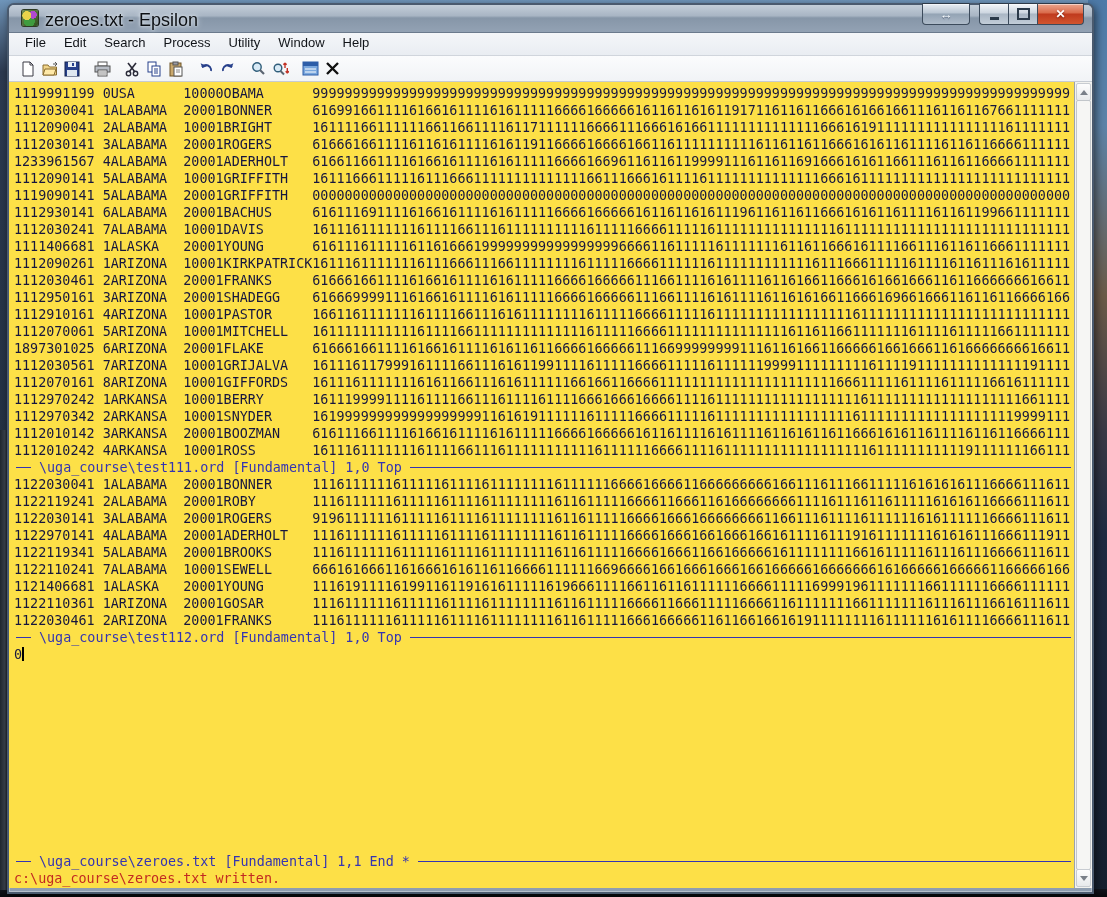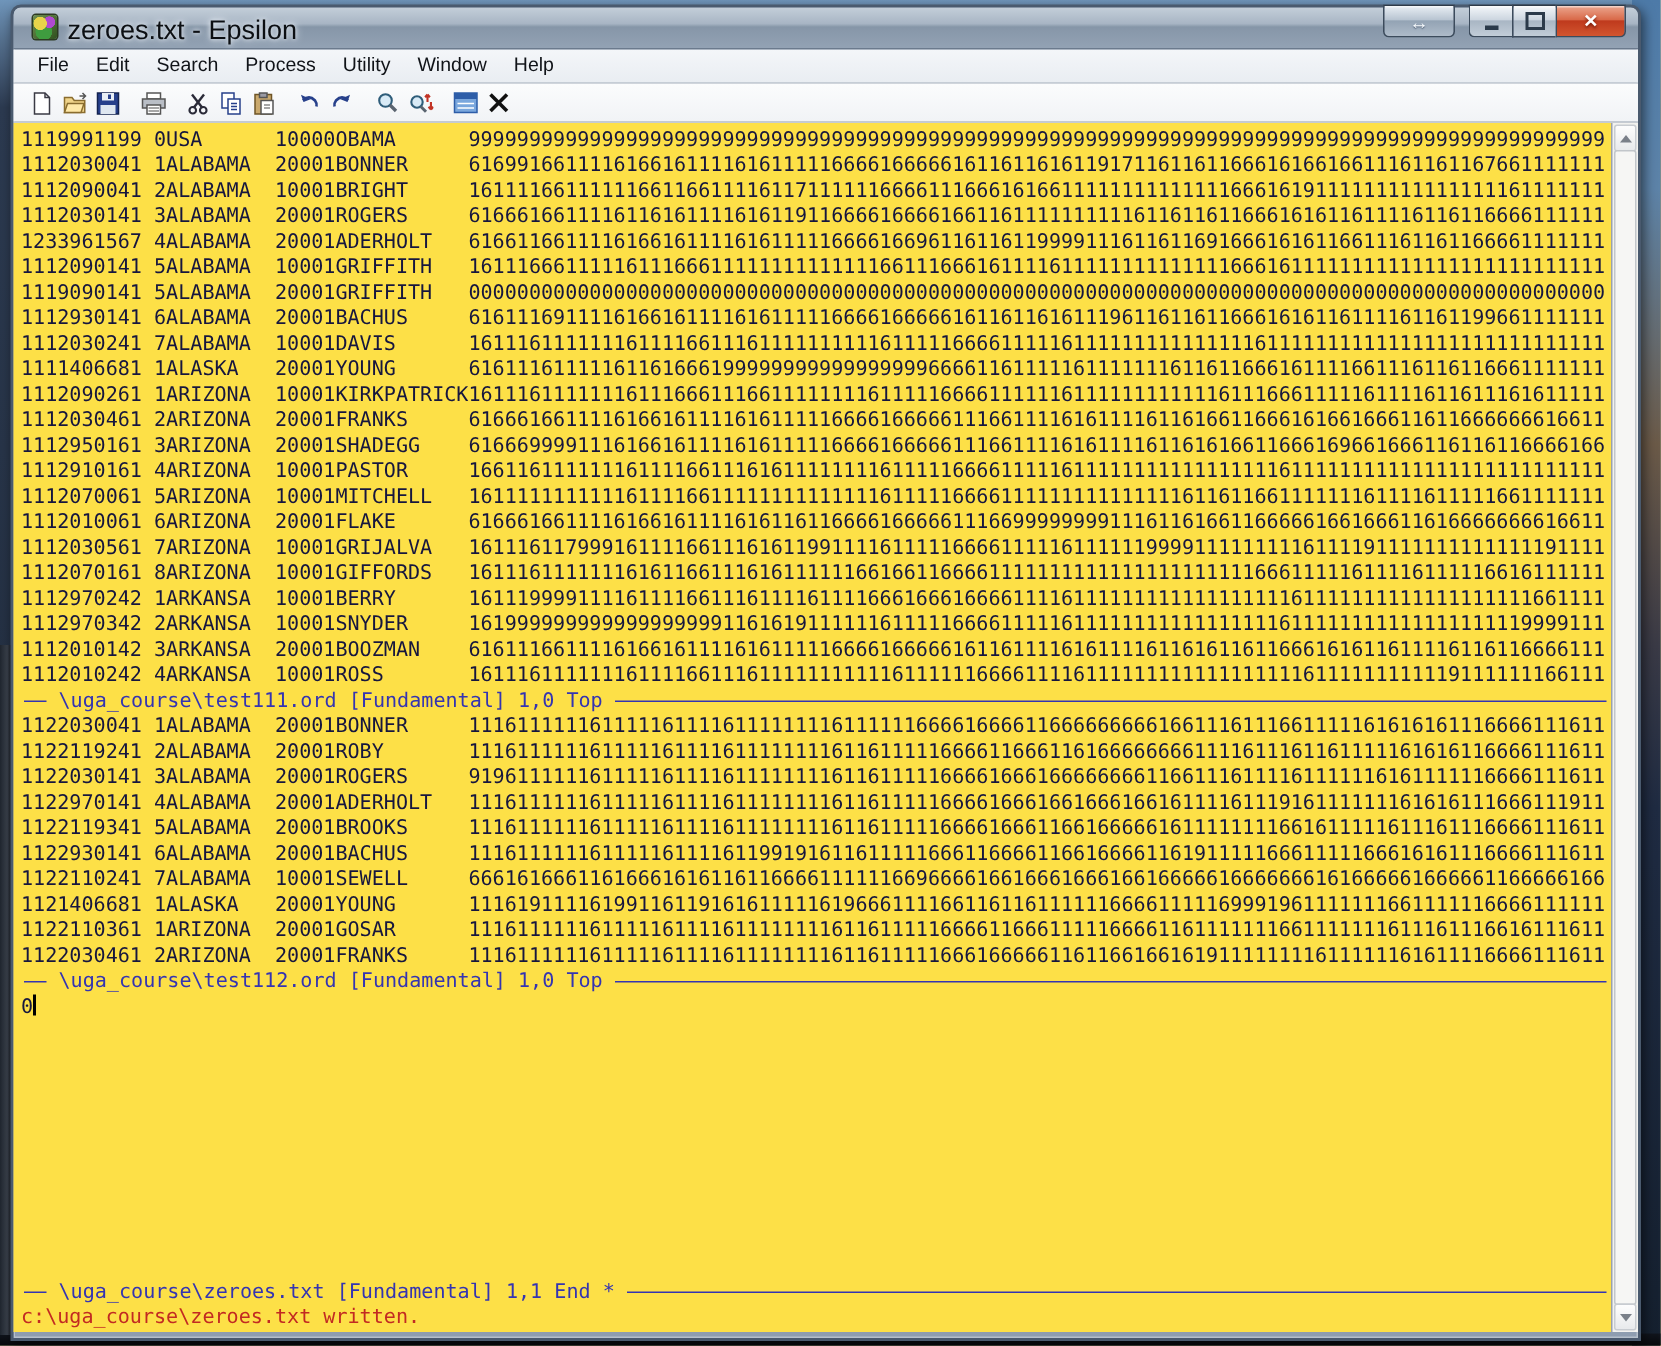--- a/index.html
+++ b/index.html
@@ -262,38 +262,37 @@
         <div class="line">1112090141 5ALABAMA  10001GRIFFITH   1611166611111611166611111111111111661116661611116111111111111116661611111111111111111111111111</div>
         <div class="line">1119090141 5ALABAMA  20001GRIFFITH   0000000000000000000000000000000000000000000000000000000000000000000000000000000000000000000000</div>
         <div class="line">1112930141 6ALABAMA  20001BACHUS     6161116911116166161111616111116666166666161161161611196116116116661616116111161161199661111111</div>
         <div class="line">1112030241 7ALABAMA  10001DAVIS      1611161111111611116611161111111111611111666611111611111111111111161111111111111111111111111111</div>
         <div class="line">1111406681 1ALASKA   20001YOUNG      6161116111116116166619999999999999999966661161111161111111611611666161111661116116116661111111</div>
         <div class="line">1112090261 1ARIZONA  10001KIRKPATRICK1611161111111611166611166111111116111116666111111611111111111161116661111161111611611161611111</div>
         <div class="line">1112030461 2ARIZONA  20001FRANKS     6166616611116166161111616111116666166666111661111616111161161661166616166166611611666666616611</div>
         <div class="line">1112950161 3ARIZONA  20001SHADEGG    6166699991116166161111616111116666166666111661111616111161161616611666169661666116116116666166</div>
         <div class="line">1112910161 4ARIZONA  10001PASTOR     1661161111111611116611161611111111611111666611111611111111111111111611111111111111111111111111</div>
         <div class="line">1112070061 5ARIZONA  10001MITCHELL   1611111111111611116611111111111111611111666611111111111111161161166111111161111611111661111111</div>
-        <div class="line">1112010061 6ARIZONA  20001FLAKE      6166616611116166161111616116116666166666111669999999911161161661166666166166611616666666616611</div>
+        <div class="line">1897301025 6ARIZONA  20001FLAKE      6166616611116166161111616116116666166666111669999999911161161661166666166166611616666666616611</div>
         <div class="line">1112030561 7ARIZONA  10001GRIJALVA   1611161179991611116611161611991111611111666611111611111199991111111116111191111111111111191111</div>
         <div class="line">1112070161 8ARIZONA  10001GIFFORDS   1611161111111616116611161611111166166116666111111111111111111111166611111611116111116616111111</div>
         <div class="line">1112970242 1ARKANSA  10001BERRY      1611199991111611116611161111611116661666166661111611111111111111111161111111111111111111661111</div>
         <div class="line">1112970342 2ARKANSA  10001SNYDER     1619999999999999999991161619111111611111666611111611111111111111111611111111111111111119999111</div>
         <div class="line">1112010142 3ARKANSA  20001BOOZMAN    6161116611116166161111616111116666166666161161111616111161161611611666161611611116116116666111</div>
         <div class="line">1112010242 4ARKANSA  10001ROSS       1611161111111611116611161111111111161111116666111161111111111111111116111111111119111111166111</div>
         <div class="modeline">
           <span class="dash lead"></span>
           <span class="ml-text">\uga_course\test111.ord [Fundamental] 1,0 Top</span>
           <span class="dash tail"></span>
         </div>
         <div class="line">1122030041 1ALABAMA  20001BONNER     1116111111611111611116111111116111111666616666116666666661661116111661111161616161116666111611</div>
         <div class="line">1122119241 2ALABAMA  20001ROBY       1116111111611111611116111111116116111116666116661161666666661111611161161111161616116666111611</div>
         <div class="line">1122030141 3ALABAMA  20001ROGERS     9196111111611111611116111111116116111116666166616666666611661116111161111116161111116666111611</div>
         <div class="line">1122970141 4ALABAMA  20001ADERHOLT   1116111111611111611116111111116116111116666166616616661661611116111916111111161616111666111911</div>
         <div class="line">1122119341 5ALABAMA  20001BROOKS     1116111111611111611116111111116116111116666166611661666661611111111661611111611161116666111611</div>
-        <div class="line">1122930141 6ALABAMA  20001BACHUS     1116111111611111611116119919161161111166611666611661666611619111116661111166616161116666111611</div>
         <div class="line">1122110241 7ALABAMA  10001SEWELL     6661616661161666161611611666611111166966661661666166616616666616666666161666661666661166666166</div>
         <div class="line">1121406681 1ALASKA   20001YOUNG      1116191111619911611916161111161966611116611611611111166661111169991961111111661111116666111111</div>
         <div class="line">1122110361 1ARIZONA  20001GOSAR      1116111111611111611116111111116116111116666116661111166661161111111661111111611161116616111611</div>
         <div class="line">1122030461 2ARIZONA  20001FRANKS     1116111111611111611116111111116116111116661666661161166166161911111111611111161611116666111611</div>
         <div class="modeline">
           <span class="dash lead"></span>
           <span class="ml-text">\uga_course\test112.ord [Fundamental] 1,0 Top</span>
           <span class="dash tail"></span>
         </div>
         <div class="line"><span>0</span><span class="cursor"></span></div>

